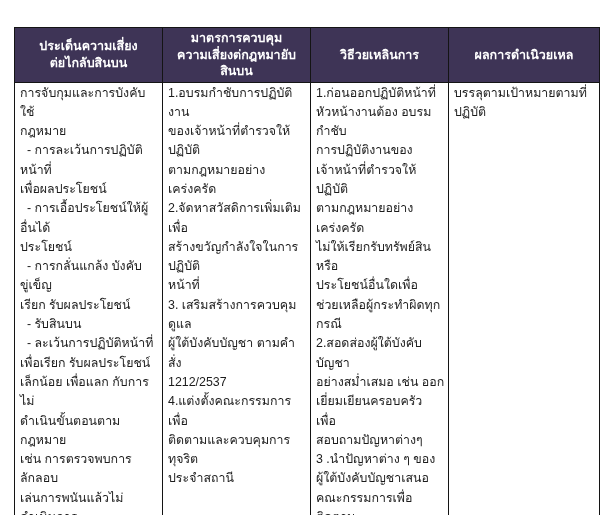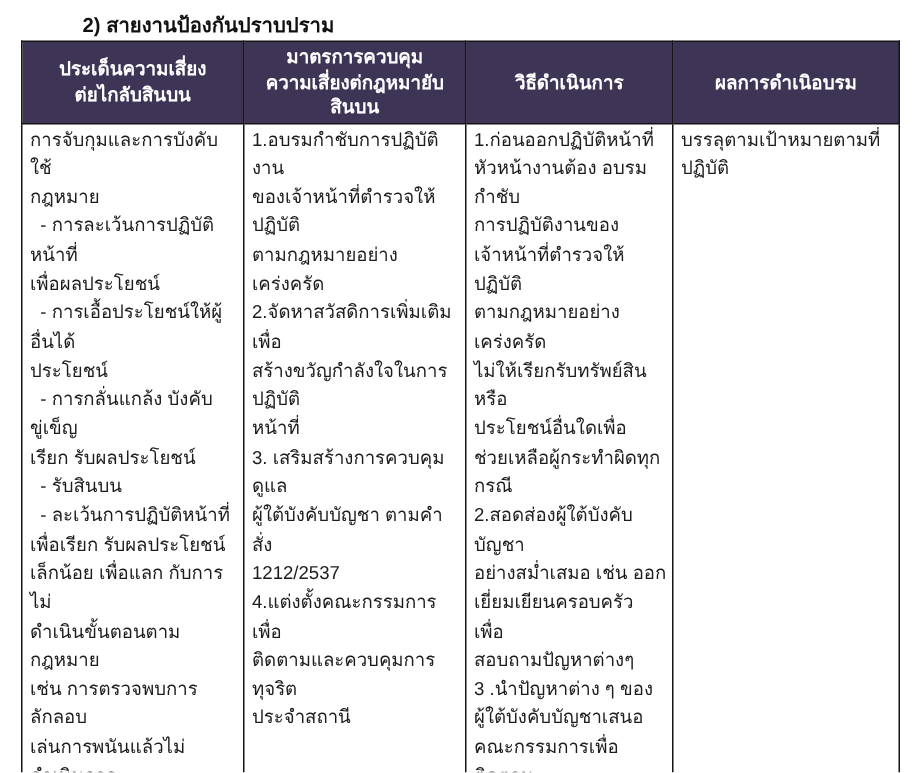--- a/index.html
+++ b/index.html
@@ -55,37 +55,36 @@
     padding: 1px 3px 4px 5px;
     height: 431px;
     border: 1.5px solid #141414;
   }
 </style>
 </head>
 <body>
 
 <div class="page">
 
-  <div class="doc-title">2) สายงานป้องกันปราบปราม</div>
 
   <table class="risk-table">
     <colgroup>
       <col style="width:148px">
       <col style="width:148px">
       <col style="width:138px">
       <col style="width:151px">
     </colgroup>
     <thead>
       <tr>
         <th>ประเด็นความเสี่ยง
 ต่ยไกลับสินบน</th>
         <th>มาตรการควบคุม
 ความเสี่ยงต่กฎหมายับสินบน</th>
-        <th>วิธีดำเนินการ</th>
-        <th>ผลการดำเนิอบรม</th>
+        <th>วิธีวยเหลินการ</th>
+        <th>ผลการดำเนิวยเหล</th>
       </tr>
     </thead>
     <tbody>
       <tr>
         <td>การจับกุมและการบังคับใช้
 กฎหมาย
   - การละเว้นการปฏิบัติหน้าที่
 เพื่อผลประโยชน์
   - การเอื้อประโยชน์ให้ผู้อื่นได้
 ประโยชน์

